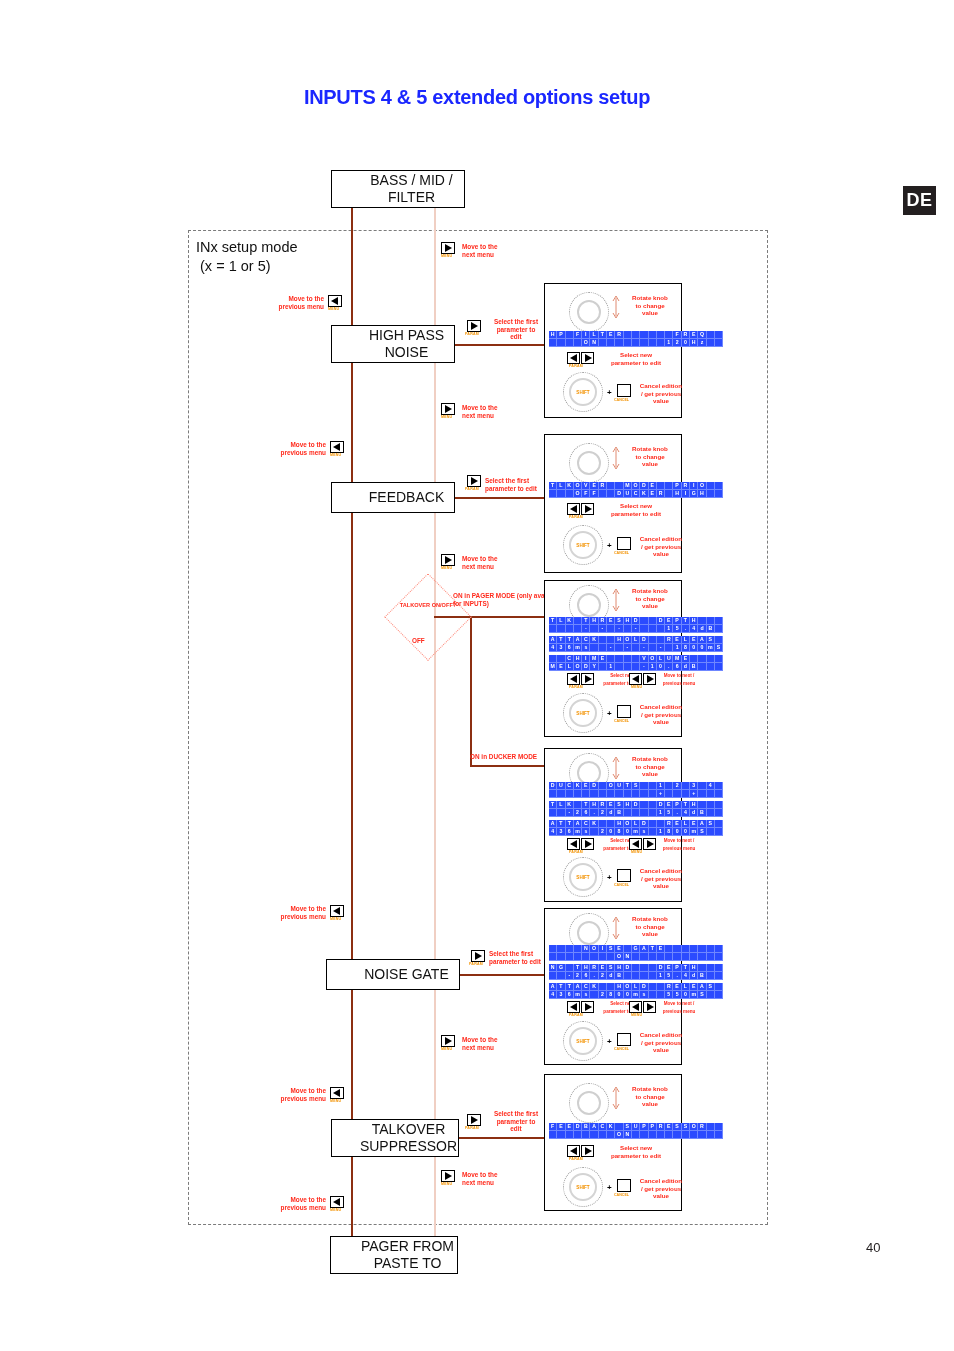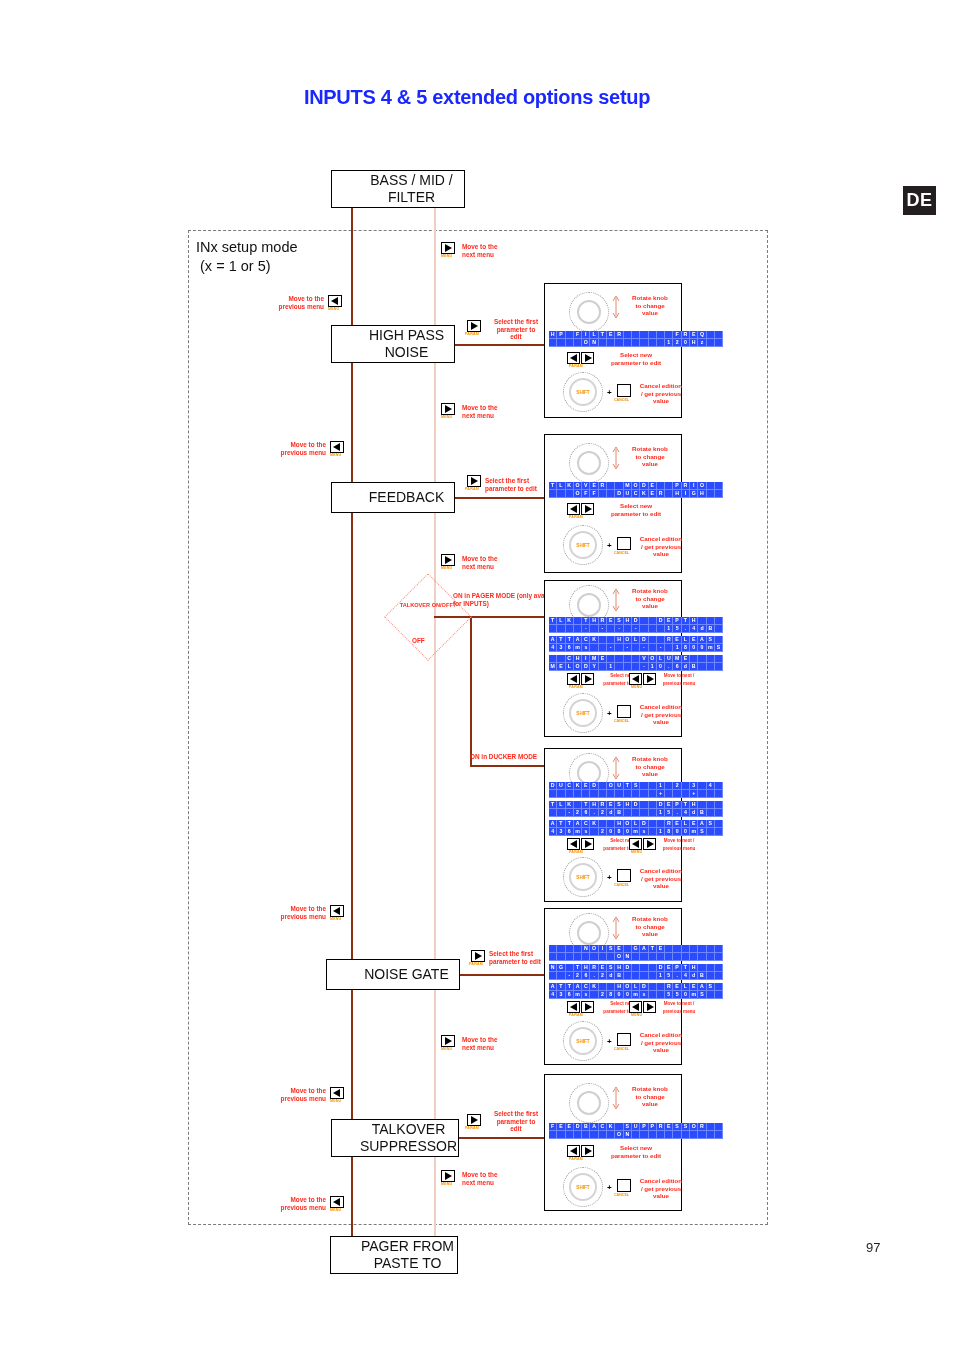--- a/index.html
+++ b/index.html
@@ -207,21 +207,21 @@
     text-align:center;
   }
 </style>
 </head>
 <body>
 
 <div class="page">
 
   <div class="title">INPUTS 4 &amp; 5 extended options setup</div>
   <div class="de-badge">DE</div>
-  <div class="page-num">97</div>
+  <div class="page-num">40</div>
 
   <div class="dashed-box"></div>
   <div class="setup-label">INx setup mode
  (x = 1 or 5)</div>
 
   <div class="vline" style="left:351px; top:208px; height:1040px;"></div>
 
   <div class="vline pale" style="left:434px; top:208px; height:1040px;"></div>
 
   <div class="hline" style="left:452px; top:344px; width:100px;"></div>

